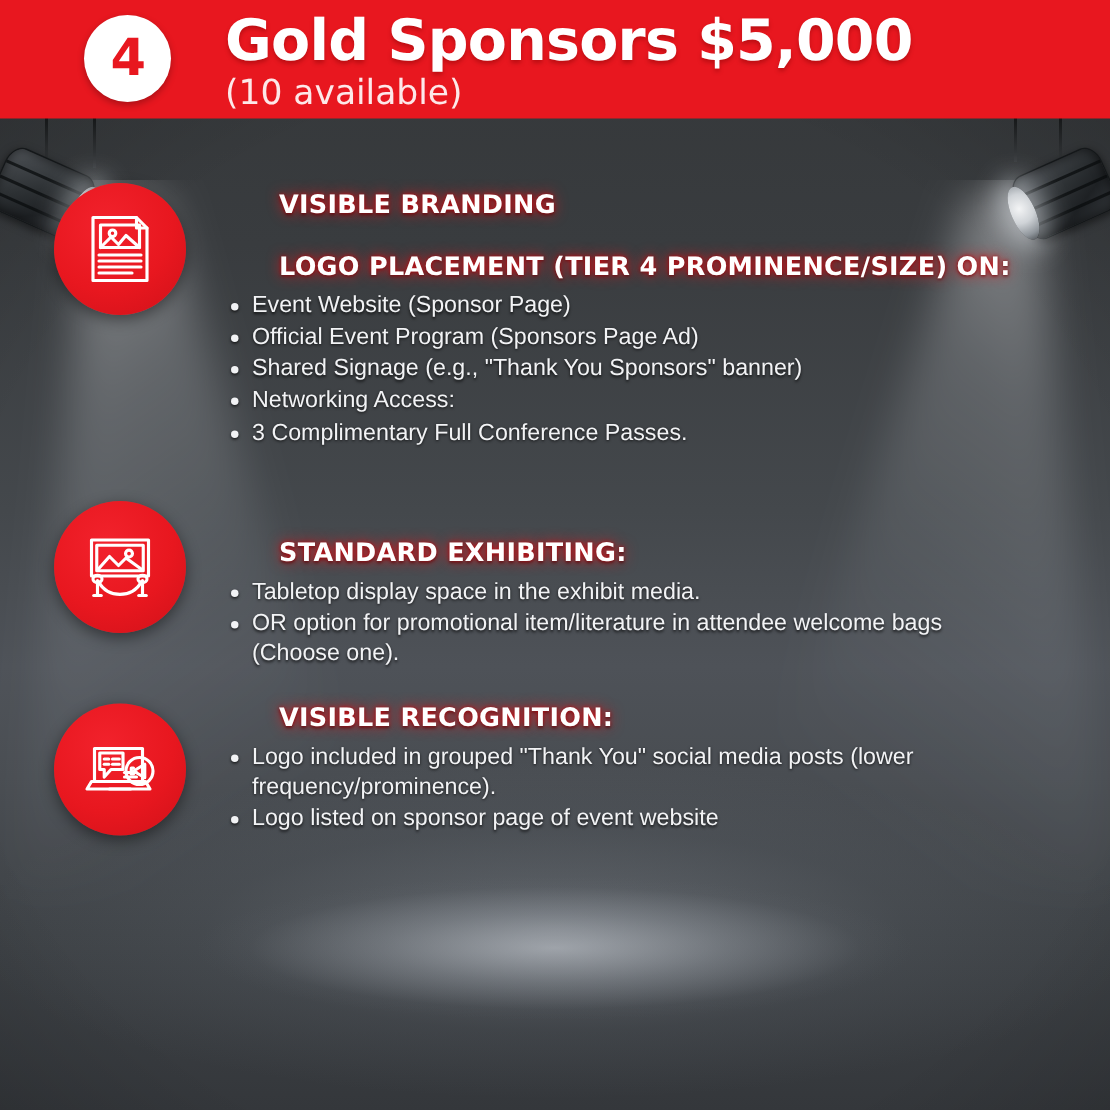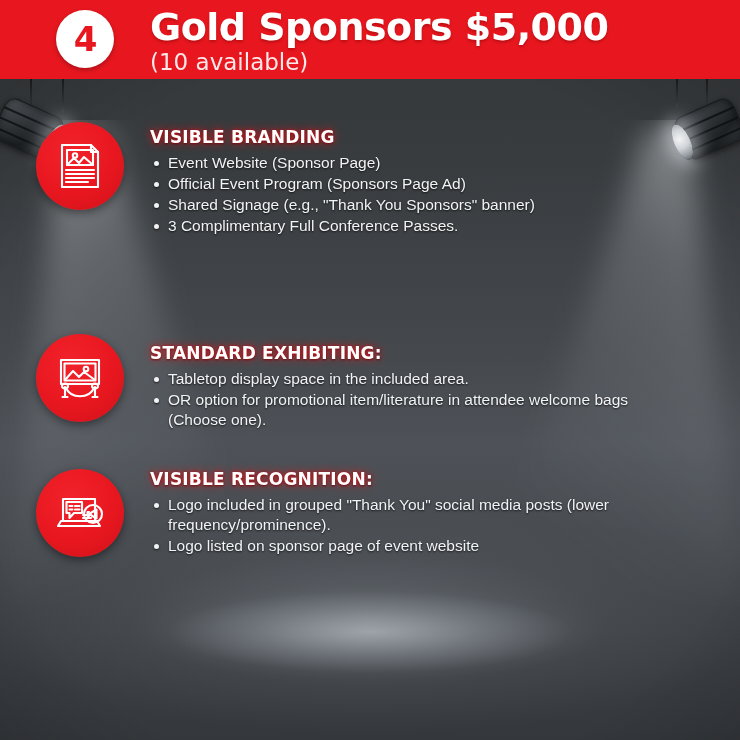--- a/index.html
+++ b/index.html
@@ -123,20 +123,21 @@
   .icon-circle svg { display:block; }
 
   .head {
     color:#ffffff;
     font-weight:bold;
     font-size:17px;
     letter-spacing:0.2px;
     text-shadow:0 0 9px rgba(232,23,31,0.95), 0 0 3px rgba(180,10,16,0.9), 0 1px 2px rgba(0,0,0,0.6);
     font-family:"DejaVu Sans", sans-serif;
     white-space:nowrap;
+    margin-left:36px;
   }
   ul.bullets {
     list-style:none;
     margin:6px 0 0 0;
     padding:0;
   }
   ul.bullets li {
     position:relative;
     color:#f2f3f5;
     font-size:15.5px;
@@ -238,24 +239,26 @@
         <circle cx="20" cy="14.5" r="2.2"></circle>
         <path d="M12 24 L19 17 L24 22 L29 16 L38 24"></path>
         <path d="M11 29 H39"></path>
         <path d="M11 33 H39"></path>
         <path d="M11 37 H39"></path>
         <path d="M11 41 H33"></path>
       </svg>
     </div>
     <div style="position:absolute; left:150px; top:48px; width:560px;">
       <div class="head">VISIBLE BRANDING</div>
+      <div class="head" style="margin-top:21px;">LOGO PLACEMENT (TIER 4 PROMINENCE/SIZE) ON:</div>
       <ul class="bullets">
         <li>Event Website (Sponsor Page)</li>
         <li>Official Event Program (Sponsors Page Ad)</li>
         <li>Shared Signage (e.g., "Thank You Sponsors" banner)</li>
+        <li>Networking Access:</li>
         <li>3 Complimentary Full Conference Passes.</li>
       </ul>
     </div>
   </div>
 
   <div class="section" style="left:0; top:0; width:740px;">
     <div class="icon-circle" style="left:36px; top:255px;">
       <svg width="50" height="50" viewBox="0 0 50 50" fill="none" stroke="#ffffff" stroke-width="2.1" stroke-linecap="round" stroke-linejoin="round">
         <rect x="6" y="7" width="38" height="24"></rect>
         <rect x="9.5" y="10.5" width="31" height="17"></rect>
@@ -263,24 +266,24 @@
         <path d="M10 27 L18 18 L24 24 L29 19 L40 27"></path>
         <path d="M10 34 v10"></path>
           <path d="M40 34 v10"></path>
         <ellipse cx="10" cy="33" rx="3" ry="2.4"></ellipse>
         <ellipse cx="40" cy="33" rx="3" ry="2.4"></ellipse>
         <path d="M7.5 44 h5"></path>
           <path d="M37.5 44 h5"></path>
         <path d="M11 35 C 16 46, 34 46, 39 35"></path>
       </svg>
     </div>
-    <div style="position:absolute; left:150px; top:264px; width:560px;">
+    <div style="position:absolute; left:150px; top:280px; width:560px;">
       <div class="head">STANDARD EXHIBITING:</div>
       <ul class="bullets">
-        <li>Tabletop display space in the included area.</li>
+        <li>Tabletop display space in the exhibit media.</li>
         <li style="max-width:520px;">OR option for promotional item/literature in attendee welcome bags (Choose one).</li>
       </ul>
     </div>
   </div>
 
   <div class="section" style="left:0; top:0; width:740px;">
     <div class="icon-circle" style="left:36px; top:390px;">
       <svg width="50" height="50" viewBox="0 0 50 50" fill="none" stroke="#ffffff" stroke-width="2.1" stroke-linecap="round" stroke-linejoin="round">
         <path d="M8 11 H40 V33 H8 Z"></path>
         <path d="M3 38 H45 L42 33 H6 Z"></path>

